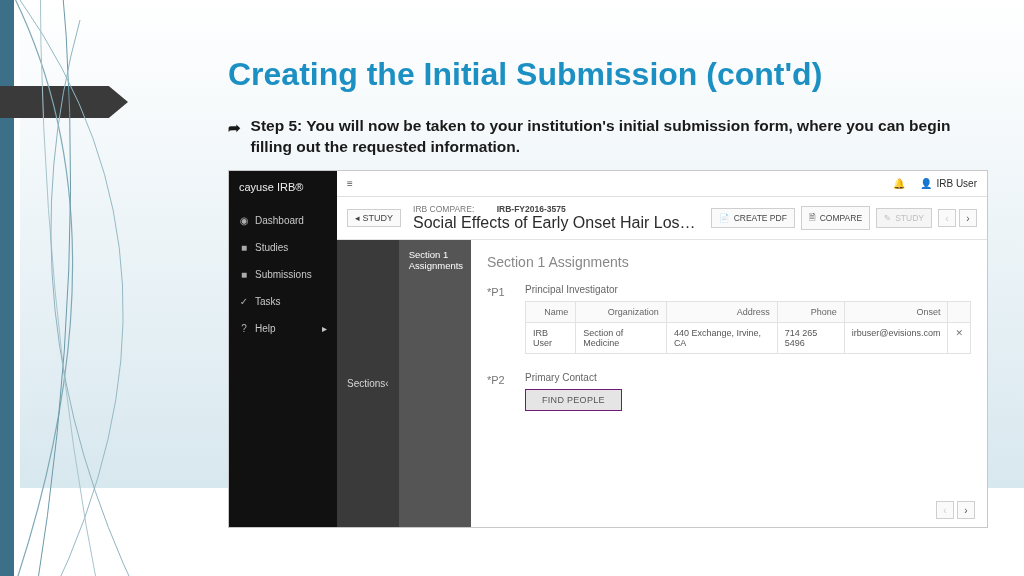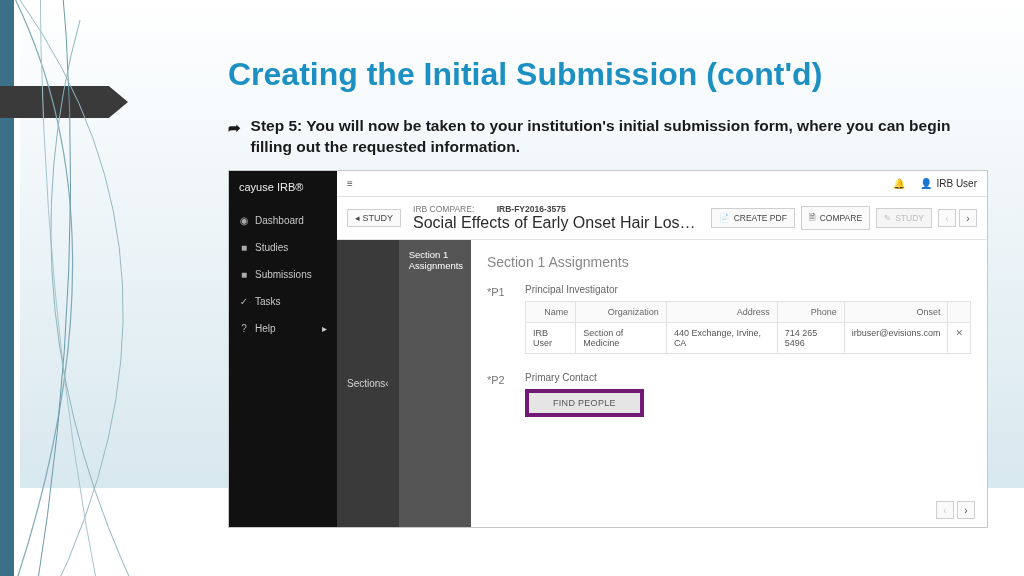--- a/index.html
+++ b/index.html
@@ -70,21 +70,21 @@
   .form-area { flex: 1; padding: 14px 16px; background: #fff; overflow: hidden; position: relative; }
   .form-title { font-size: 14px; color: #888; margin-bottom: 14px; }
   .field-row { display: flex; gap: 10px; margin-bottom: 18px; }
   .field-tag { width: 28px; color: #777; font-size: 11px; padding-top: 2px; }
   .field-body { flex: 1; }
   .field-label { font-size: 10px; color: #666; margin-bottom: 6px; }
   .pi-table { width: 100%; border-collapse: collapse; font-size: 9px; color: #555; }
   .pi-table th, .pi-table td { border: 1px solid #e2e2e2; padding: 5px 7px; text-align: left; vertical-align: top; }
   .pi-table th { background: #fafafa; color: #666; font-weight: 400; text-align: right; }
   .xcell { width: 22px; text-align: center !important; color: #777; cursor: pointer; }
-  .find-btn { background: #e5e5e5; border: 4px solid #701a75; padding: 5px 24px; font-size: 9px; color: #555; letter-spacing: .3px; cursor: pointer; }
+  .find-btn { background: #e5e5e5; border: 1px solid #701a75; padding: 5px 16px; font-size: 9px; color: #555; letter-spacing: .3px; cursor: pointer; }
 
   .bottom-pager { position: absolute; right: 12px; bottom: 8px; display: flex; gap: 3px; }
 </style>
 </head>
 <body>
 
 <div class="slide">
   <div class="left-bar"></div>
   <div class="left-bar-inner"></div>
   <div class="arrow-shape"></div>

